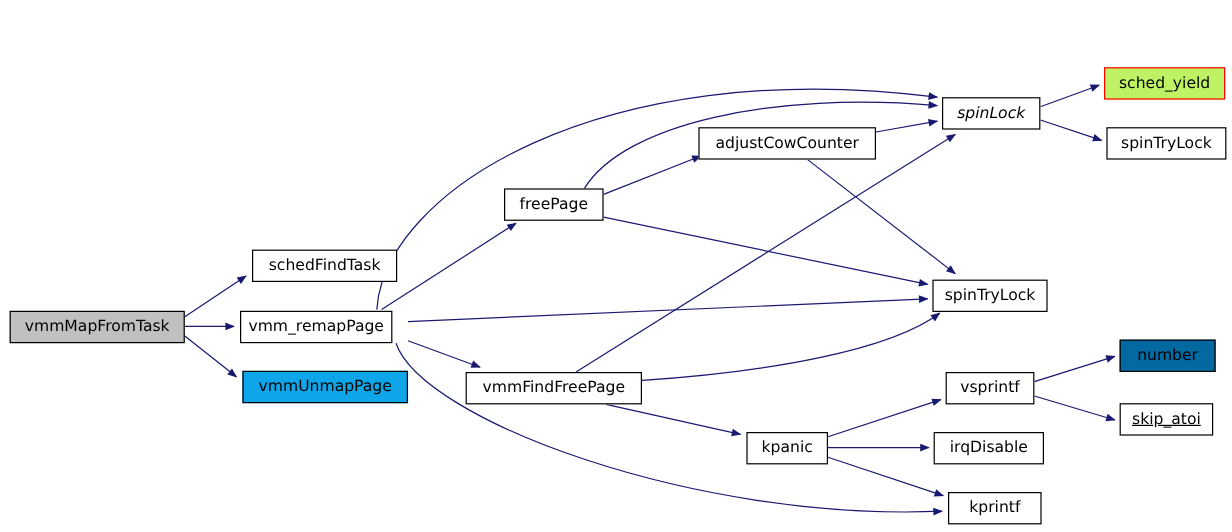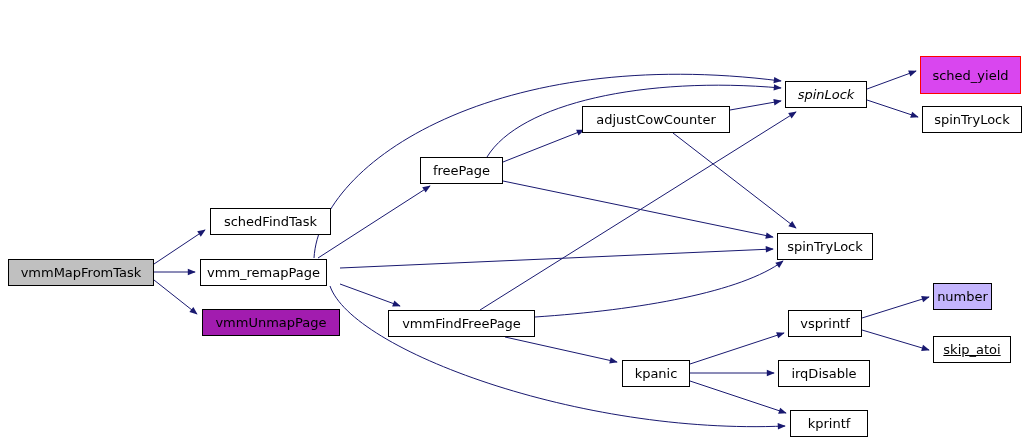--- a/index.html
+++ b/index.html
@@ -55,27 +55,27 @@
       <path d="M690,364 L784,333" fill="none" stroke="#191970" stroke-width="1" marker-end="url(#arrow)"></path>
       <path d="M690,373 L774,373" fill="none" stroke="#191970" stroke-width="1" marker-end="url(#arrow)"></path>
       <path d="M690,381 L786,413" fill="none" stroke="#191970" stroke-width="1" marker-end="url(#arrow)"></path>
       <path d="M862,318 L929,297" fill="none" stroke="#191970" stroke-width="1" marker-end="url(#arrow)"></path>
       <path d="M862,330 L929,350" fill="none" stroke="#191970" stroke-width="1" marker-end="url(#arrow)"></path>
     </svg>
 
   <div class="node" style="left: 8px; top: 259px; width: 146px; height: 27px; background: rgb(192, 192, 192); border-color: rgb(0, 0, 0);">vmmMapFromTask</div>
   <div class="node" style="left: 210px; top: 208px; width: 121px; height: 27px; background: rgb(255, 255, 255); border-color: rgb(0, 0, 0);">schedFindTask</div>
   <div class="node" style="left: 200px; top: 259px; width: 127px; height: 27px; background: rgb(255, 255, 255); border-color: rgb(0, 0, 0);">vmm_remapPage</div>
-  <div class="node" style="left: 202px; top: 309px; width: 138px; height: 27px; background: #a21caf; border-color: rgb(0, 0, 0);">vmmUnmapPage</div>
+  <div class="node" style="left: 202px; top: 309px; width: 138px; height: 27px; background: #0ea5e9; border-color: rgb(0, 0, 0);">vmmUnmapPage</div>
   <div class="node" style="left: 420px; top: 157px; width: 83px; height: 27px; background: rgb(255, 255, 255); border-color: rgb(0, 0, 0);">freePage</div>
   <div class="node" style="left: 582px; top: 106px; width: 148px; height: 27px; background: rgb(255, 255, 255); border-color: rgb(0, 0, 0);">adjustCowCounter</div>
   <div class="node" style="left: 785px; top: 81px; width: 82px; height: 27px; background: rgb(255, 255, 255); border-color: rgb(0, 0, 0); font-style: italic;">spinLock</div>
-  <div class="node" style="left: 920px; top: 56px; width: 101px; height: 38px; background: #d946ef; border-color: rgb(255, 0, 0);">sched_yield</div>
+  <div class="node" style="left: 920px; top: 56px; width: 101px; height: 27px; background: #bef264; border-color: rgb(255, 0, 0);">sched_yield</div>
   <div class="node" style="left: 922px; top: 106px; width: 100px; height: 27px; background: rgb(255, 255, 255); border-color: rgb(0, 0, 0);">spinTryLock</div>
   <div class="node" style="left: 777px; top: 233px; width: 96px; height: 27px; background: rgb(255, 255, 255); border-color: rgb(0, 0, 0);">spinTryLock</div>
   <div class="node" style="left: 388px; top: 310px; width: 147px; height: 27px; background: rgb(255, 255, 255); border-color: rgb(0, 0, 0);">vmmFindFreePage</div>
   <div class="node" style="left: 788px; top: 310px; width: 74px; height: 27px; background: rgb(255, 255, 255); border-color: rgb(0, 0, 0);">vsprintf</div>
-  <div class="node" style="left: 933px; top: 283px; width: 59px; height: 27px; background: #c4b5fd; border-color: rgb(0, 0, 0); text-align: center;">number</div>
+  <div class="node" style="left: 933px; top: 283px; width: 80px; height: 27px; background: #0369a1; border-color: rgb(0, 0, 0); text-align: center;">number</div>
   <div class="node" style="left: 933px; top: 336px; width: 78px; height: 27px; background: rgb(255, 255, 255); border-color: rgb(0, 0, 0); text-decoration: underline;">skip_atoi</div>
   <div class="node" style="left: 622px; top: 360px; width: 68px; height: 27px; background: rgb(255, 255, 255); border-color: rgb(0, 0, 0);">kpanic</div>
   <div class="node" style="left: 778px; top: 360px; width: 92px; height: 27px; background: rgb(255, 255, 255); border-color: rgb(0, 0, 0);">irqDisable</div>
   <div class="node" style="left: 790px; top: 410px; width: 78px; height: 27px; background: rgb(255, 255, 255); border-color: rgb(0, 0, 0);">kprintf</div>
 </div>
 
 </body></html>

